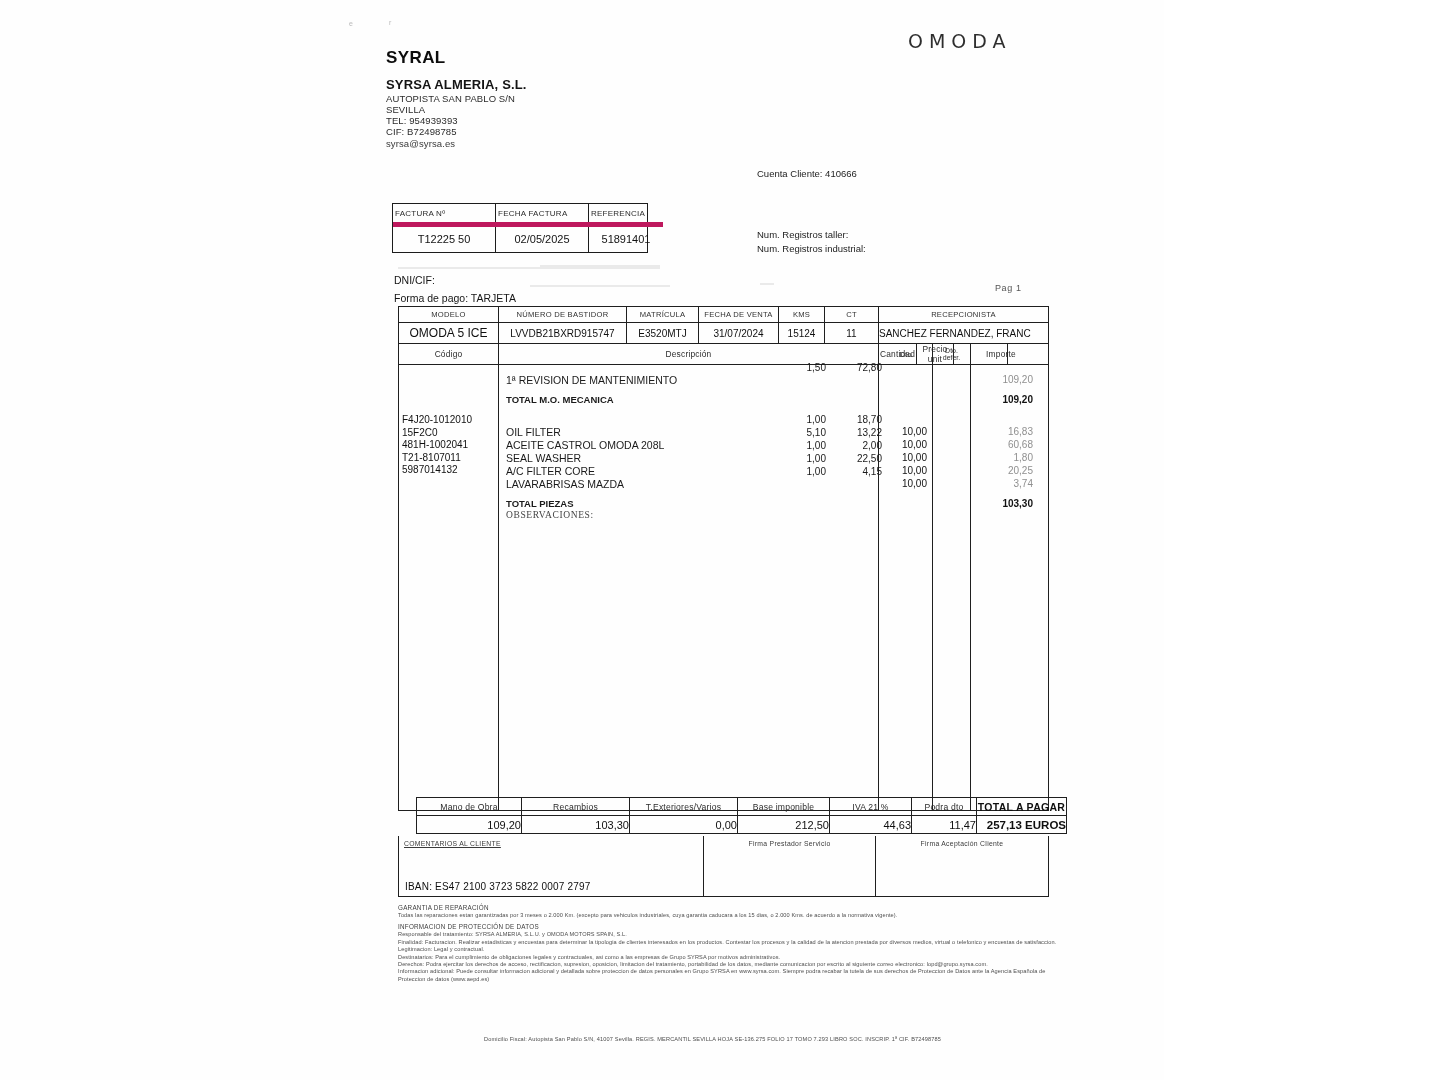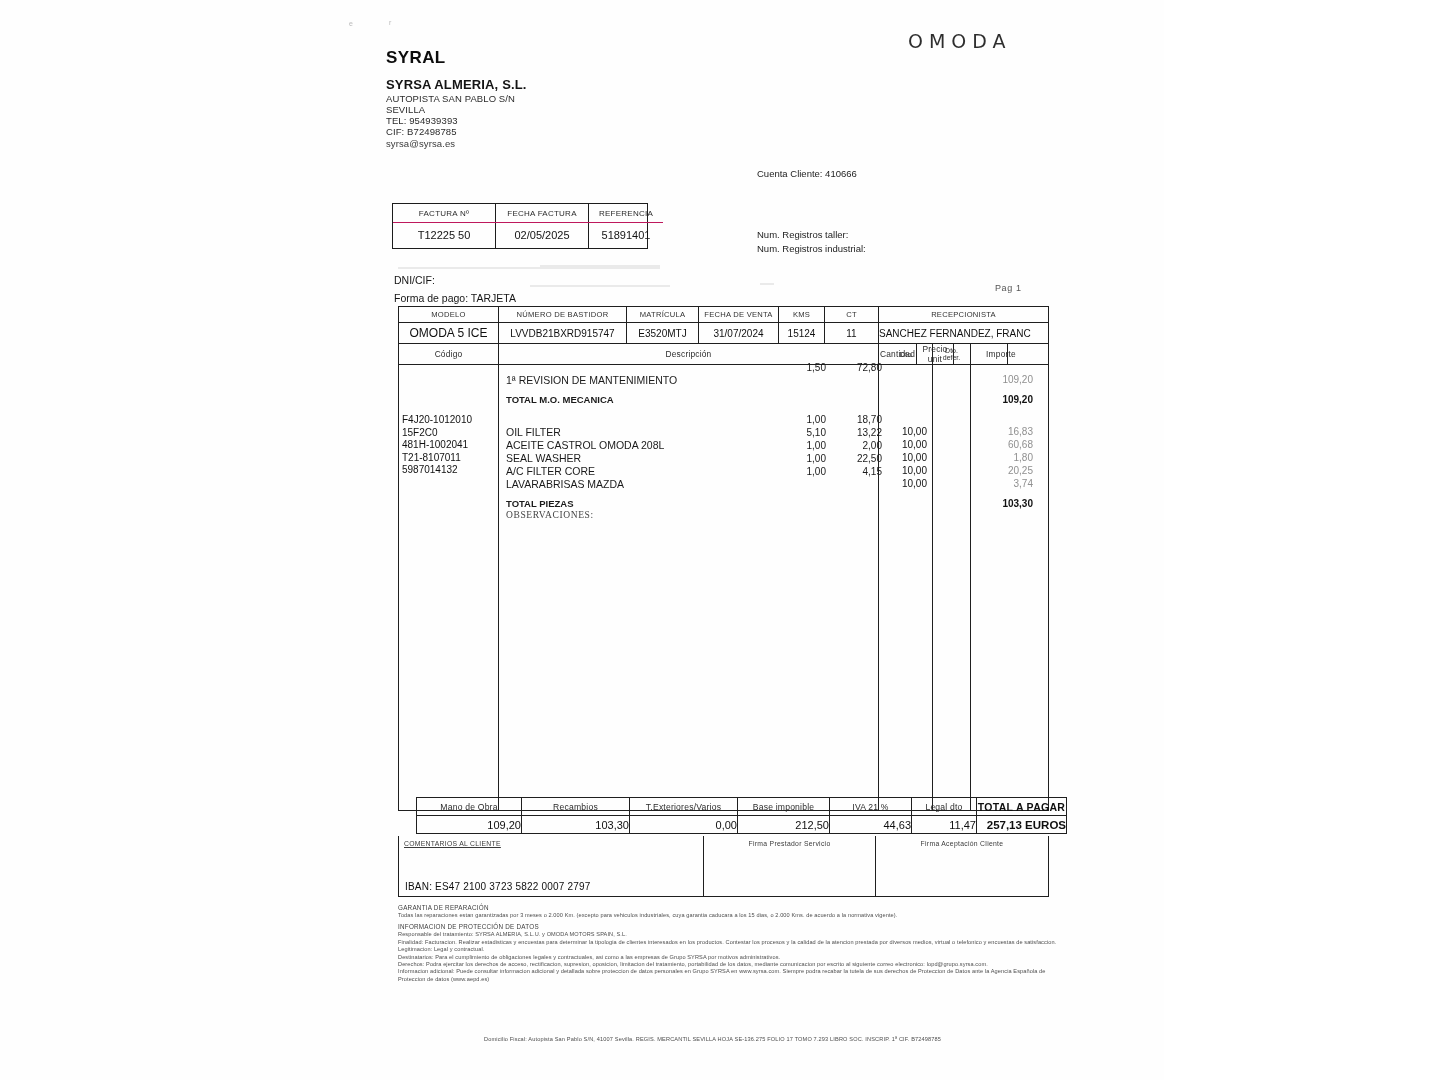--- a/index.html
+++ b/index.html
@@ -101,22 +101,22 @@
     border-collapse: collapse;
     table-layout: fixed;
   }
   #factura-box th {
     font-size: 8px;
     font-weight: normal;
     letter-spacing: 0.25px;
     color: #2a2a2a;
     padding: 5px 2px 4px;
     border-right: 1px solid #1c1c1c;
-    border-bottom: 1px solid #be185d;
-    text-align: center;
+    border-bottom: 5px solid #be185d;
+    text-align: left;
   }
   #factura-box th:last-child { border-right: none; }
   #factura-box td {
     font-size: 11px;
     color: #121212;
     padding: 6px 2px 7px;
     border-right: 1px solid #1c1c1c;
     text-align: center;
   }
   #factura-box td:last-child { border-right: none; }
@@ -549,21 +549,21 @@
         <col style="width:65px;">
         <col style="width:90px;">
     </colgroup>
     <tbody>
         <tr>
       <td class="thdr">Mano de Obra</td>
       <td class="thdr">Recambios</td>
       <td class="thdr">T.Exteriores/Varios</td>
       <td class="thdr">Base imponible</td>
       <td class="thdr">IVA  21 %</td>
-      <td class="thdr">Legal dto</td>
+      <td class="thdr">Podra dto</td>
       <td class="thdr strong">TOTAL A PAGAR</td>
     </tr>
     <tr>
       <td class="tval">109,20</td>
       <td class="tval">103,30</td>
       <td class="tval">0,00</td>
       <td class="tval">212,50</td>
       <td class="tval">44,63</td>
       <td class="tval">11,47</td>
       <td class="tval strong">257,13 EUROS</td>

